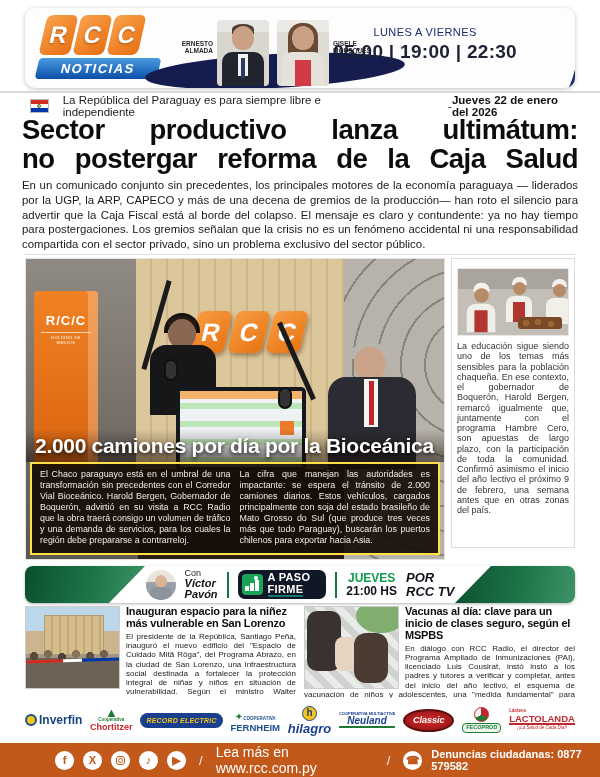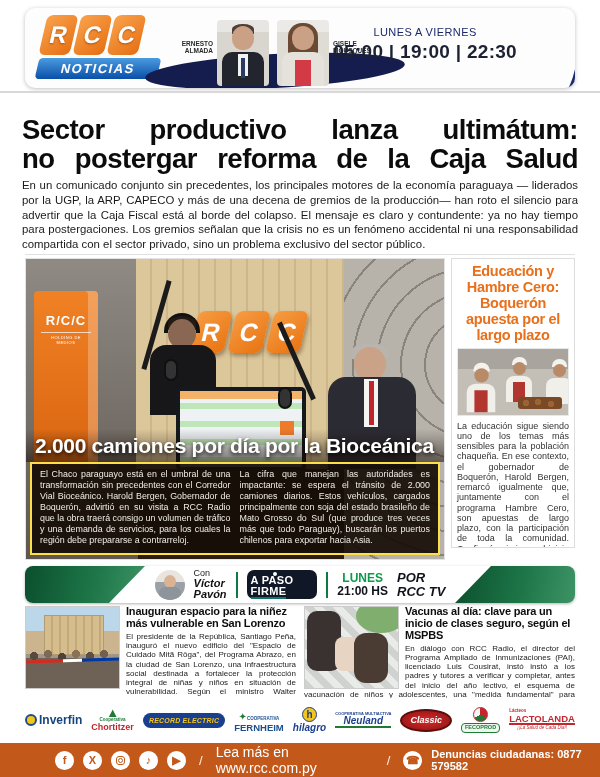--- a/index.html
+++ b/index.html
@@ -165,21 +165,21 @@
   .wing.left { left:0; clip-path:polygon(0 0, 100% 0, 70% 100%, 0 100%); }
   .wing.right { right:0; clip-path:polygon(30% 0, 100% 0, 100% 100%, 0 100%); }
   .banner-center { position:absolute; left:100px; right:100px; top:0; bottom:0; display:flex; align-items:center; justify-content:center; gap:9px; }
   .host-photo { width:30px; height:30px; border-radius:50%; overflow:hidden; background:linear-gradient(180deg,#e9e4dd 0 40%, #9aa0a8 40%); position:relative; flex:0 0 auto; }
   .host-photo .hp-head { position:absolute; left:9px; top:5px; width:12px; height:13px; border-radius:50%; background:#d9b394; }
   .host-photo .hp-suit { position:absolute; left:4px; top:17px; width:22px; height:13px; border-radius:6px 6px 0 0; background:#8e949c; }
   .host-name { line-height:1.02; }
   .host-name .con { font-size:9px; color:#222; }
   .host-name .first, .host-name .last { font-size:11px; font-weight:bold; font-style:italic; color:#111; }
   .v-sep { width:2px; height:26px; background:#0d7a43; }
-  .show-logo { background:#101726; border-radius:7px; height:29px; display:flex; align-items:center; gap:5px; padding:0 24px 0 4px;flex-direction:column; }
+  .show-logo { background:#101726; border-radius:7px; height:29px; display:flex; align-items:center; gap:5px; padding:0 16px 0 4px; }
   .show-icon { width:21px; height:21px; border-radius:4px; background:#18a558; position:relative; }
   .show-icon .bar { position:absolute; bottom:4px; background:#fff; width:4px; }
   .show-icon .bar.b1 { left:3px; height:5px; }
   .show-icon .bar.b2 { left:8px; height:8px; }
   .show-icon .bar.b3 { left:13px; height:11px; }
   .show-icon .pers { position:absolute; left:12px; top:2px; width:4px; height:4px; border-radius:50%; background:#fff; }
   .show-text { color:#fff; font-weight:800; font-size:11px; line-height:1.02; letter-spacing:.3px; }
   .show-text .l2 { border-bottom:2px solid #0f766e; display:inline-block; }
   .slot { text-align:center; line-height:1.05; }
   .slot .day { color:#0d9a4a; font-weight:800; font-size:12px; }
@@ -209,21 +209,21 @@
   .sp-inverfin .txt { font-size:12px; font-weight:800; color:#15457e; }
   .sp-chortitzer .tree { color:#1e7a34; font-size:13px; line-height:.8; }
   .sp-chortitzer .top { font-size:4.5px; color:#1e7a34; font-weight:bold; }
   .sp-chortitzer .txt { font-size:9px; font-weight:800; color:#c1272d; }
   .sp-record { background:#1b3f8f; border-radius:10px; padding:4px 6px; }
   .sp-record .txt { font-size:7px; font-weight:800; font-style:italic; color:#f5c518; letter-spacing:.2px; }
   .sp-fernheim .leaf { color:#1e7a34; font-size:10px; }
   .sp-fernheim .top { font-size:4.5px; color:#1b4f8f; font-weight:bold; }
   .sp-fernheim .txt { font-size:9.5px; font-weight:800; color:#1b4f8f; }
   .sp-hilagro .circle { width:15px; height:15px; border-radius:50%; background:#f5c518; color:#1b3f8f; font-weight:800; font-size:10px; display:flex; align-items:center; justify-content:center; margin:0 auto 1px; border:1.5px solid #1b3f8f; }
-  .sp-hilagro .txt { font-size:10px; font-weight:800; font-style:italic; color:#1b3f8f; }
+  .sp-hilagro .txt { font-size:13px; font-weight:800; font-style:italic; color:#1b3f8f; }
   .sp-neuland .txt { font-size:10px; font-weight:800; font-style:italic; color:#1b3f8f; border-bottom:2px double #1e7a34; }
   .sp-neuland .top { font-size:4px; color:#1b3f8f; font-weight:bold; }
   .sp-classic { background:radial-gradient(ellipse at center,#d42b2b,#8e1212); border:2px solid #5e0d0d; border-radius:50%; padding:5px 8px; }
   .sp-classic .txt { color:#fff; font-style:italic; font-weight:800; font-size:9px; }
   .sp-fecoprod .ring { width:15px; height:15px; border-radius:50%; margin:0 auto 1px; background:conic-gradient(#c1272d 0 120deg,#1e7a34 120deg 240deg,#f5f5f5 240deg); border:1.5px solid #c1272d; }
   .sp-fecoprod .txt { font-size:5.5px; font-weight:800; color:#1e7a34; background:#eef7ee; border:1px solid #1e7a34; border-radius:4px; padding:1px 3px; }
   .sp-lactolanda .top { font-size:4.5px; color:#c1272d; font-weight:bold; text-align:left; }
   .sp-lactolanda .txt { font-size:9.5px; font-weight:800; color:#c1272d; border-bottom:2px solid #c1272d; }
   .sp-lactolanda .tag { font-size:4.5px; color:#c1272d; font-style:italic; margin-top:1px; }
   
@@ -268,20 +268,32 @@
       <div class="presenter-name right">GISELE MOUSQUES</div>
     </div>
     <div class="schedule">
       <div class="schedule-days">LUNES A VIERNES</div>
       <div class="schedule-times">05:00 | 19:00 | 22:30</div>
     </div>
     <div class="right-crescent"></div>
   </div>
   <div class="header-divider"></div>
 
+  <div class="dateline">
+    <div class="flag">
+      <div class="red"></div>
+      <div class="white">
+          <span class="emblem"></span>
+        </div>
+      <div class="blue"></div>
+    </div>
+    <span class="motto">La República del Paraguay es para siempre libre e independiente</span>
+    <span class="dateline-sep">-</span>
+    <span class="dateline-date">Jueves 22 de enero del 2026</span>
+  </div>
 
   <div class="headline">
     <div>Sector productivo lanza ultimátum:</div>
     <div>no postergar reforma de la Caja Salud</div>
   </div>
   <div class="lead">En un comunicado conjunto sin precedentes, los principales motores de la economía paraguaya — liderados por la UGP, la ARP, CAPECO y más de una decena de gremios de la producción— han roto el silencio para advertir que la Caja Fiscal está al borde del colapso. El mensaje es claro y contundente: ya no hay tiempo para postergaciones. Los gremios señalan que la crisis no es un fenómeno accidental ni una responsabilidad compartida con el sector privado, sino un problema exclusivo del sector público.</div>
   <div class="lead-divider"></div>
 
   <div class="main-row">
 
@@ -322,21 +334,20 @@
         <div class="mic m2"></div>
       </div>
       <div class="photo-title">2.000 camiones por día por la Bioceánica</div>
       <div class="caption-panel">
         <div class="caption-col">El Chaco paraguayo está en el umbral de una transformación sin precedentes con el Corredor Vial Bioceánico. Harold Bergen, Gobernador de Boquerón, advirtió en su visita a RCC Radio que la obra traerá consigo un volumen de tráfico y una demanda de servicios, para los cuales la región debe prepararse a contrarreloj.</div>
         <div class="caption-col">La cifra que manejan las autoridades es impactante: se espera el tránsito de 2.000 camiones diarios. Estos vehículos, cargados principalmente con soja del estado brasileño de Mato Grosso do Sul (que produce tres veces más que todo Paraguay), buscarán los puertos chilenos para exportar hacia Asia.</div>
       </div>
     </div>
 
     <div class="sidebar-card">
-      <div class="sidebar-title">Educación y Hambre Cero: Boquerón apuesta por el largo plazo</div>
       <div class="sidebar-photo">
         <div class="worker w1">
           <div class="w-cap"></div>
           <div class="w-head"></div>
           <div class="w-body">
               <div class="w-apron"></div>
             </div>
         </div>
         <div class="worker w2">
           <div class="w-cap"></div>
@@ -377,21 +388,21 @@
           <div class="bar b2"></div>
           <div class="bar b3"></div>
         </div>
         <div class="show-text">
           <div>A PASO</div>
           <div class="l2">FIRME</div>
         </div>
       </div>
       <div class="v-sep"></div>
       <div class="slot">
-        <div class="day">LUNES</div>
+        <div class="day">JUEVES</div>
         <div class="time">21:00 HS</div>
       </div>
       <div class="channel">
         <div>POR</div>
         <div>RCC TV</div>
       </div>
     </div>
   </div>
 
   <div class="bottom-row">

